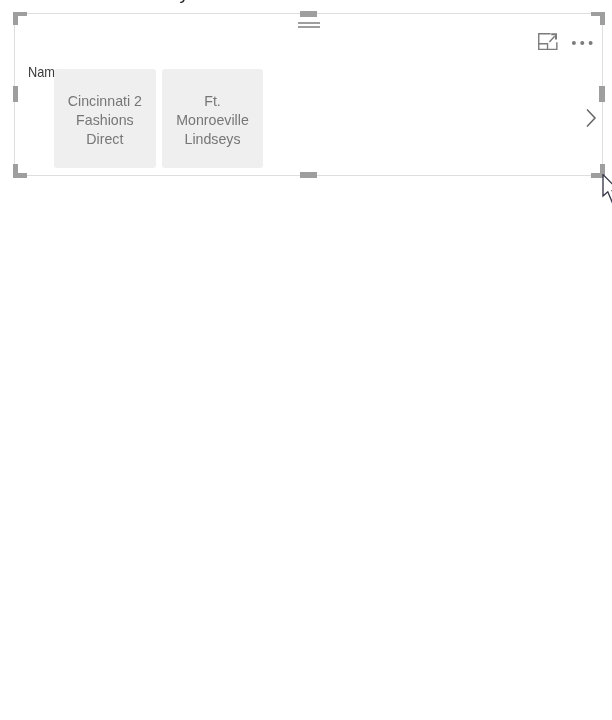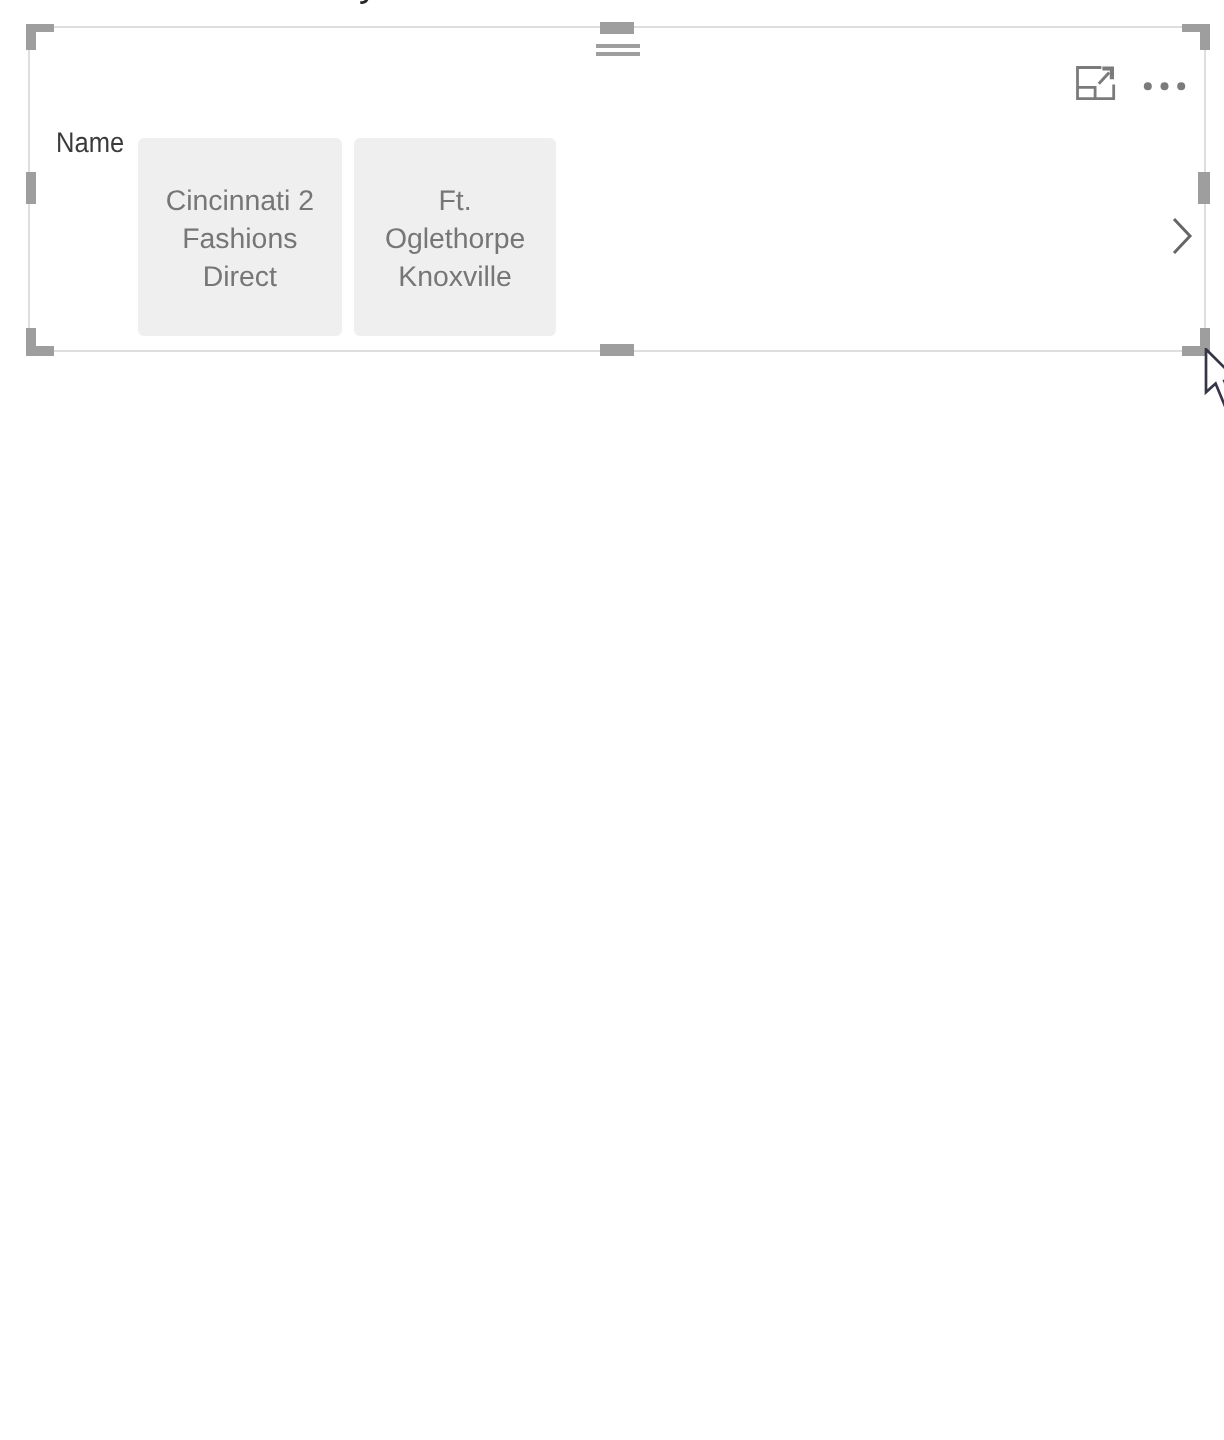--- a/index.html
+++ b/index.html
@@ -20,21 +20,21 @@
   
   .vis-header{position:absolute;left:0;top:16px;right:0;height:46px;}
   .hdr-title{
     position:absolute;left:28.4px;top:48.3px;font-size:14.2px;color:#3b3b3b;transform:scaleX(0.9);transform-origin:0 50%;
     line-height:16px;white-space:nowrap;
   }
   .icon-focus{position:absolute;left:538.0px;top:16.8px;width:19.5px;height:17.6px;}
   .icon-more{position:absolute;left:570px;top:18.2px;width:24px;height:18px;}
 
   
-  .items{position:absolute;left:58px;top:69.4px;display:flex;gap:5.85px;padding-left:11px;}
+  .items{position:absolute;left:43px;top:69.4px;display:flex;gap:5.85px;padding-left:11px;}
   .item{
     width:101.8px;height:98.5px;background:#efefef;border-radius:3px;
     display:flex;align-items:center;justify-content:center;text-align:center;
     font-size:14.2px;color:#767676;line-height:18.9px;padding:3px 11px 0;box-sizing:border-box;
   }
 
   .scroll-next{position:absolute;left:584.9px;top:108.4px;width:12px;height:20px;}
 
   
   .handle{position:absolute;background:#9e9e9e;}
@@ -99,21 +99,21 @@
       <svg width="24" height="18" viewBox="0 0 24 18">
         <circle cx="3.9" cy="9.1" r="2.0" fill="#7b7b7b"></circle>
         <circle cx="12.25" cy="9.1" r="2.0" fill="#7b7b7b"></circle>
         <circle cx="20.6" cy="9.1" r="2.0" fill="#7b7b7b"></circle>
       </svg>
     </div>
   </div>
 
   <div class="items">
     <div class="item">Cincinnati 2 Fashions Direct</div>
-    <div class="item">Ft. Oglethorpe Knoxville</div>
+    <div class="item">Ft. Monroeville Lindseys</div>
   </div>
 
   <div class="scroll-next">
     <svg width="12" height="20" viewBox="0 0 12 20" fill="none">
       <path d="M2 1.5L10 10L2 18.5" stroke="#666666" stroke-width="1.5"></path>
     </svg>
   </div>
 
   <div class="handle h-top"></div>
   <div class="handle h-bottom"></div>

